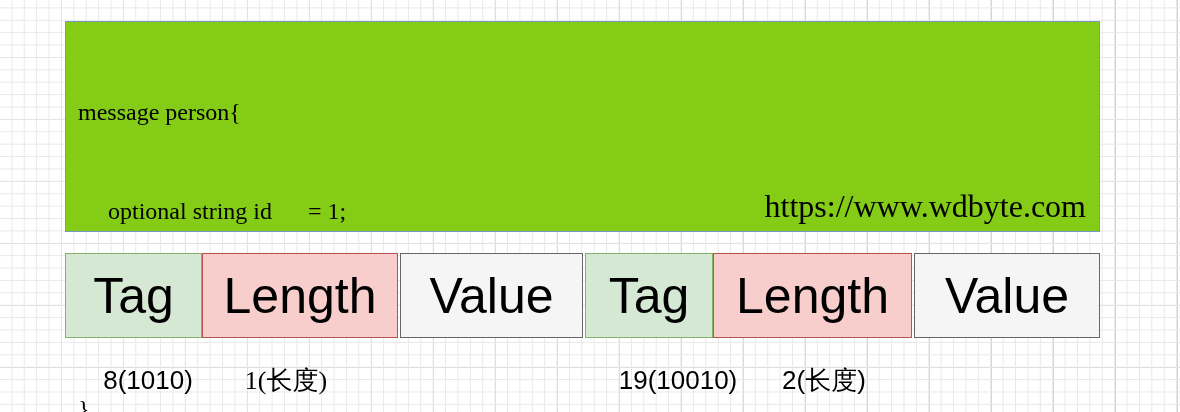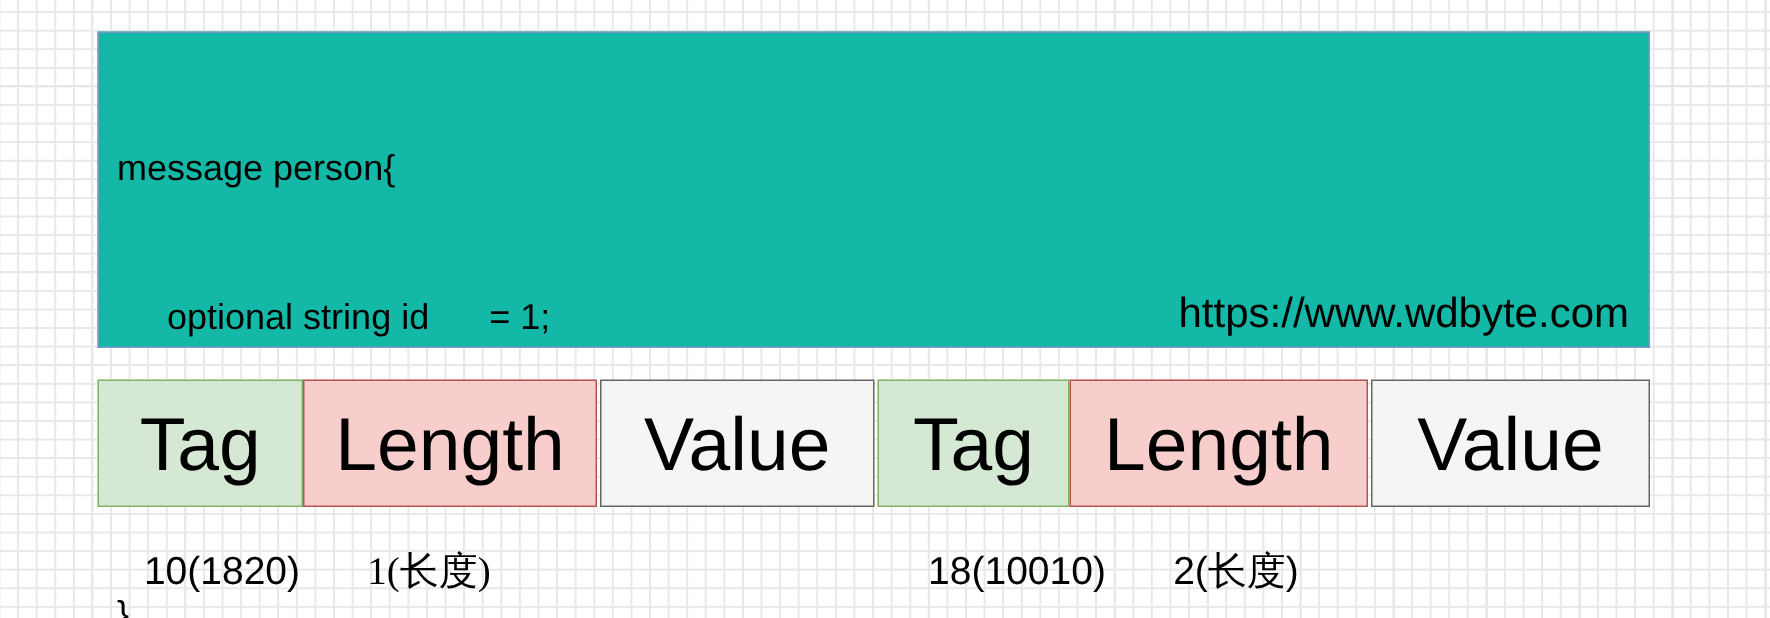--- a/index.html
+++ b/index.html
@@ -30,21 +30,21 @@
     position:absolute;left:65px;top:21px;width:1035px;height:211px;
     background:#dae3f3;border:1px solid #7a95c8;box-sizing:border-box;
   }
   .code-lines{
     position:absolute;left:12px;top:8px;
     font-size:24px;line-height:33px;color:#000;white-space:pre;
   }
   .code-line{white-space:pre;}
   .watermark{
     position:absolute;right:13px;bottom:6px;
-    font-size:28px;color:#000;white-space:nowrap;
+    font-size:32px;color:#000;white-space:nowrap;
   }
 
   
   .cell{
     position:absolute;top:253px;height:85px;box-sizing:border-box;
     display:flex;align-items:center;justify-content:center;
     font-size:50px;color:#000;line-height:1;
   }
   .cell.tag{background:#d5e8d4;border:1px solid #82b366;}
   .cell.length{background:#f8cecc;border:1px solid #b85450;}
@@ -57,37 +57,37 @@
     font-size:26px;color:#000;white-space:nowrap;
   }
 </style>
 </head>
 <body>
 
 <div id="grid"></div>
 
 <div id="canvas">
 
-  <div class="code-box" style="background: #14b8a6; border-color: rgb(122, 149, 200);">
+  <div class="code-box" style="background: #84cc16; border-color: rgb(122, 149, 200); font-family: Liberation Serif, serif;">
     <div class="code-lines">
       <div class="code-line">message person{</div>
       <div class="code-line">     optional string id      = 1;</div>
       <div class="code-line">     optional string name = 2;</div>
       <div class="code-line">}</div>
       
       
     </div>
     <div class="watermark">https://www.wdbyte.com</div>
   </div>
 
   <div class="cell tag" style="left: 65px; width: 137px; background: rgb(213, 232, 212); border-color: rgb(130, 179, 102);">Tag</div>
   <div class="cell length" style="left: 202px; width: 196px; background: rgb(248, 206, 204); border-color: rgb(184, 84, 80);">Length</div>
   <div class="cell value" style="left: 400px; width: 183px; background: rgb(245, 245, 245); border-color: rgb(102, 102, 102);">Value</div>
   <div class="cell tag" style="left: 585px; width: 128px; background: rgb(213, 232, 212); border-color: rgb(130, 179, 102);">Tag</div>
   <div class="cell length" style="left: 713px; width: 199px; background: rgb(248, 206, 204); border-color: rgb(184, 84, 80);">Length</div>
   <div class="cell value" style="left: 914px; width: 186px; background: rgb(245, 245, 245); border-color: rgb(102, 102, 102);">Value</div>
 
-  <div class="annot" style="left: 73px; width: 150px;">10(1820)</div>
+  <div class="annot" style="left: 73px; width: 150px;">8(1010)</div>
   <div class="annot" style="left: 226px; width: 120px; font-family: Liberation Serif, serif;">1(长度)</div>
-  <div class="annot" style="left: 598px; width: 160px;">18(10010)</div>
+  <div class="annot" style="left: 598px; width: 160px;">19(10010)</div>
   <div class="annot" style="left: 764px; width: 120px;">2(长度)</div>
 
 </div>
 
 </body></html>

